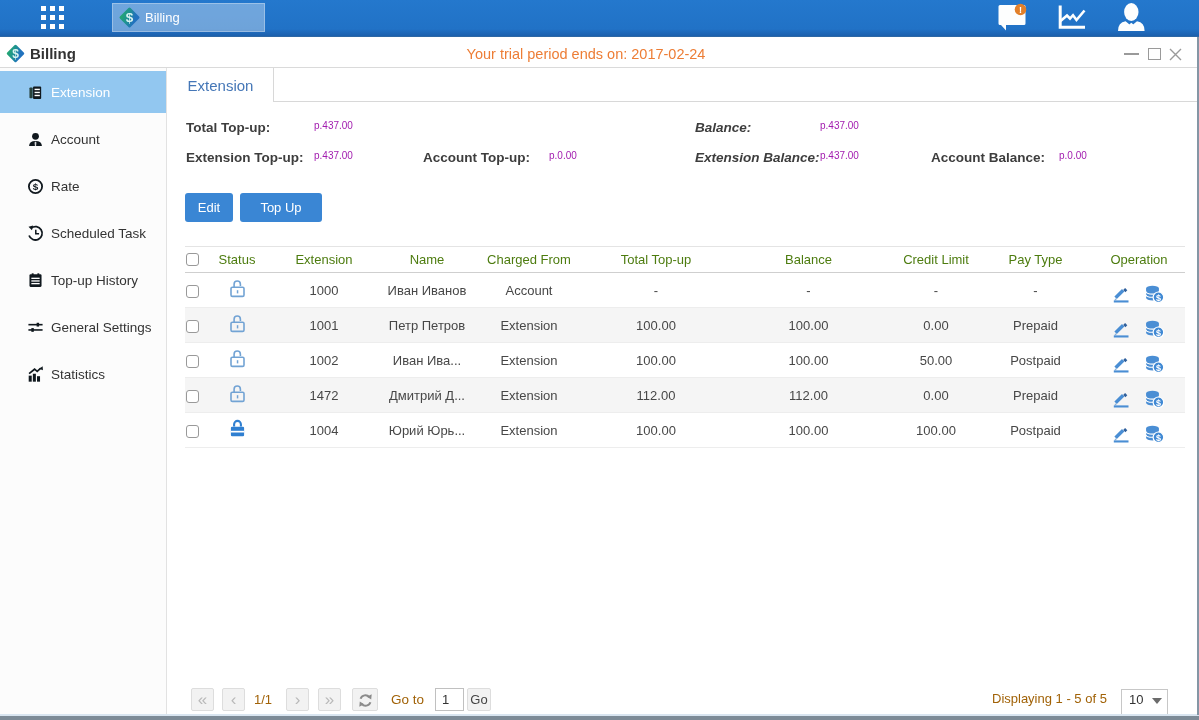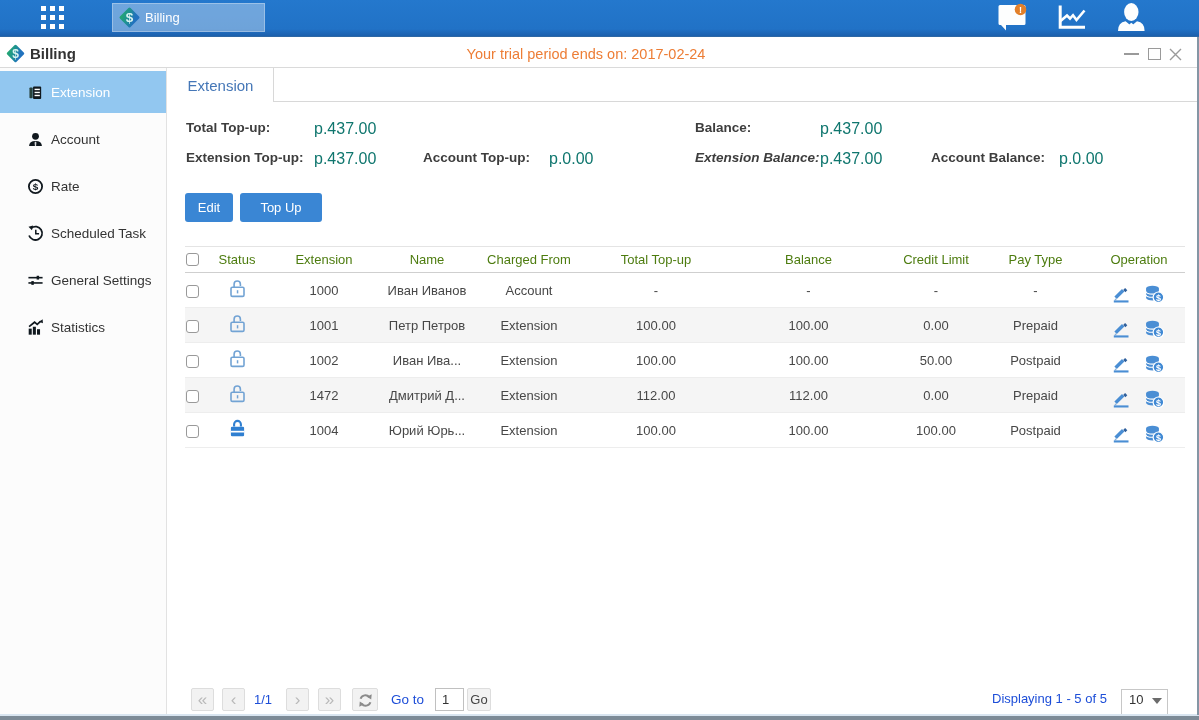--- a/index.html
+++ b/index.html
@@ -28,36 +28,36 @@
 #sidebar .item { height:42px; margin-bottom:5px; display:flex; align-items:center; font-size:13.5px; color:#333; }
 #sidebar .item .ic { width:17px; height:17px; margin-left:27px; flex:none; }
 #sidebar .item .lb { margin-left:7px; }
 #sidebar .item.sel { background:#92c7f0; color:#fff; }
 
 
 #tabstrip { position:absolute; left:168px; top:68px; width:1031px; height:34px; background:#fff; border-bottom:1px solid #d8d8d8; }
 #tabstrip .tab { position:absolute; left:0; top:0; width:106px; height:34px; background:#fff; border-right:1px solid #d8d8d8; text-align:center; line-height:36px; font-size:15px; color:#4577b7; }
 
 .lbl { position:absolute; font-size:13.5px; font-weight:bold; color:#3d3d3d; white-space:nowrap; }
-.val { position:absolute; font-size:16px; color:#0f766e; white-space:nowrap; }
+.val { position:absolute; font-size:10px; color:#a21caf; white-space:nowrap; }
 
 .btn { position:absolute; top:193px; height:29px; background:#3a86d4; border-radius:3px; color:#fff; font-size:13px; text-align:center; line-height:29px; }
 
 
 #grid { position:absolute; left:185px; top:246px; width:1000px; }
 #grid table { border-collapse:collapse; width:1000px; table-layout:fixed; }
 #grid th { height:26px; font-size:13px; font-weight:normal; color:#4d7c0f; border-top:1px solid #e4e4e4; border-bottom:1px solid #cfcfcf; text-align:center; }
 #grid td { height:35px; font-size:13px; color:#474747; text-align:center; border-bottom:1px solid #ededed; white-space:nowrap; overflow:hidden; }
 #grid tr.alt td { background:#f5f5f5; }
 .cb { display:inline-block; width:13px; height:13px; border:1px solid #999; border-radius:3px; background:#fff; vertical-align:middle; }
 .opcell { position:relative; }
 
 
 .pgbtn { position:absolute; top:688px; width:23px; height:23px; background:#f2f2f2; border:1px solid #ddd; border-radius:2px; color:#b9b9b9; text-align:center; line-height:21px; font-size:17px; }
-.pgtext { position:absolute; font-size:13px; color:#1d4ed8; }
+.pgtext { position:absolute; font-size:13px; color:#a16207; }
 
 #footline { position:absolute; left:0; top:714px; width:1199px; height:2px; background:#d9e5f0; }
 #footband { position:absolute; left:0; top:716px; width:1199px; height:4px; background:#7d8b97; }
 #rightband { position:absolute; left:1197px; top:37px; width:2px; height:678px; background:#8496a5; }
 </style>
 </head>
 <body>
 
 <div id="topbar">
   <svg class="abs" style="left:41px; top:6px;" width="24" height="24" viewBox="0 0 24 24">
@@ -160,20 +160,33 @@
   <div class="item">
     <svg class="ic" viewBox="0 0 18 18">
       <path d="M4.5 3.2 A7.1 7.1 0 1 1 2.2 11.1" fill="none" stroke="#10181e" stroke-width="1.9"></path>
       <path d="M6.5 0.4 L1.6 1.8 L5.2 5.6 Z" fill="#10181e"></path>
       <path d="M9.3 5 V9.3 H12.8" fill="none" stroke="#10181e" stroke-width="1.6"></path>
     </svg>
     <span class="lb">Scheduled Task</span>
   </div>
   <div class="item">
     <svg class="ic" viewBox="0 0 18 18">
+      <rect x="2.6" y="2.4" width="12.8" height="13.4" rx="1.2" fill="#10181e"></rect>
+      <rect x="5" y="1.4" width="2" height="3" fill="#10181e"></rect>
+        <rect x="11" y="1.4" width="2" height="3" fill="#10181e"></rect>
+      <g fill="#fff">
+          <rect x="4.6" y="6" width="8.8" height="1.4"></rect>
+          <rect x="4.6" y="8.8" width="8.8" height="1.4"></rect>
+          <rect x="4.6" y="11.6" width="8.8" height="1.4"></rect>
+        </g>
+    </svg>
+    <span class="lb">Top-up History</span>
+  </div>
+  <div class="item">
+    <svg class="ic" viewBox="0 0 18 18">
       <g stroke="#10181e" stroke-width="1.7">
         <line x1="1.5" y1="6" x2="16.5" y2="6"></line>
         <line x1="1.5" y1="11.6" x2="16.5" y2="11.6"></line>
       </g>
       <rect x="10.2" y="4" width="2.6" height="4" fill="#10181e"></rect>
       <rect x="4.6" y="9.6" width="2.6" height="4" fill="#10181e"></rect>
     </svg>
     <span class="lb">General Settings</span>
   </div>
   <div class="item">
@@ -189,21 +202,21 @@
     <span class="lb">Statistics</span>
   </div>
 </div>
 
 <div id="tabstrip">
     <div class="tab">Extension</div>
   </div>
 
 <div class="lbl" style="left:186px; top:120px;">Total Top-up:</div>
 <div class="val" style="left:314px; top:120px;">p.437.00</div>
-<div class="lbl" style="left:695px; top:120px;">Balance:</div>
+<div class="lbl" style="left:695px; top:120px;font-style:italic;">Balance:</div>
 <div class="val" style="left:820px; top:120px;">p.437.00</div>
 
 <div class="lbl" style="left:186px; top:150px;">Extension Top-up:</div>
 <div class="val" style="left:314px; top:150px;">p.437.00</div>
 <div class="lbl" style="left:423px; top:150px;">Account Top-up:</div>
 <div class="val" style="left:549px; top:150px;">p.0.00</div>
 <div class="lbl" style="left:695px; top:150px;font-style:italic;">Extension Balance:</div>
 <div class="val" style="left:820px; top:150px;">p.437.00</div>
 <div class="lbl" style="left:931px; top:150px;">Account Balance:</div>
 <div class="val" style="left:1059px; top:150px;">p.0.00</div>

